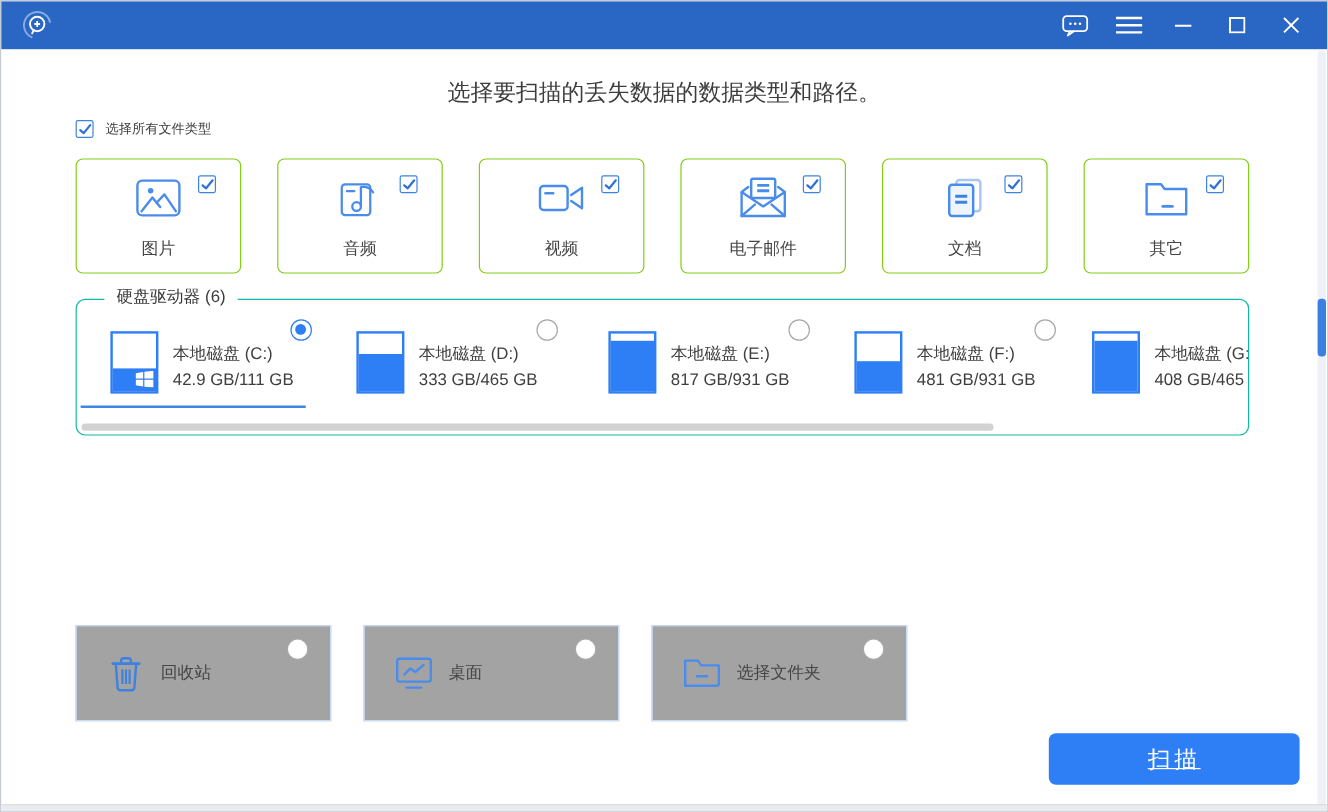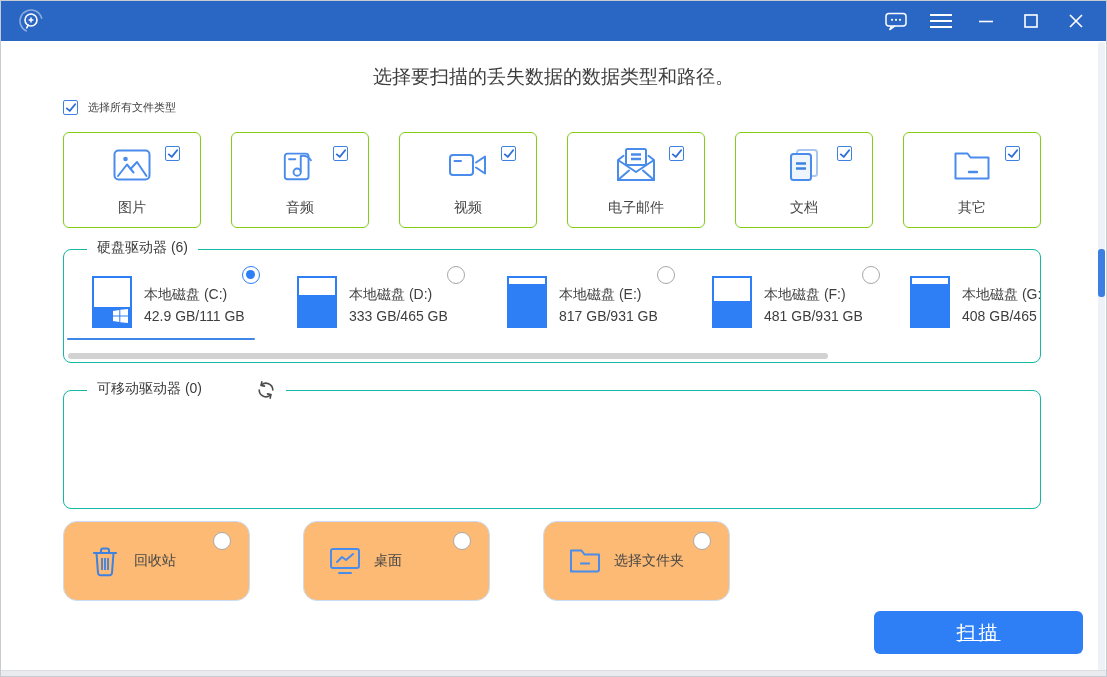--- a/index.html
+++ b/index.html
@@ -40,21 +40,21 @@
   .win-logo{position:absolute;right:2px;bottom:3px;width:15px;height:14px;}
   .disk-text{position:absolute;left:52px;top:33px;white-space:nowrap;font-size:14px;color:#3e3e3e;line-height:22px;}
   .radio{width:18px;height:18px;border-radius:50%;border:1.5px solid #a8a8a8;box-sizing:border-box;background:#fff;display:inline-block;}
   .radio.checked{border-color:#2e7ef5;position:relative;}
   .radio.checked::after{content:"";position:absolute;left:3px;top:3px;width:9px;height:9px;border-radius:50%;background:#2e7ef5;}
   .disk .radio{position:absolute;top:16px;}
   .disk-underline{position:absolute;left:-25px;top:88px;width:188px;height:2px;background:#3f87e6;border-radius:1px;display:none;}
   .disk.selected .disk-underline{display:block;}
   .hscroll{position:absolute;left:4px;top:103px;width:760px;height:6px;border-radius:3px;background:#d2d2d2;cursor:pointer;}
   
-  .loc{position:absolute;top:520px;width:187px;height:80px;border:1px solid #c9def6;border-radius:14px;background:#fdba74;cursor:pointer;box-sizing:border-box;}
+  .loc{position:absolute;top:520px;width:213px;height:80px;border:1px solid #c9def6;border-radius:0;background:#a3a3a3;cursor:pointer;box-sizing:border-box;}
   .loc .icon-wrap{position:absolute;left:24px;top:50%;transform:translateY(-50%);width:34px;height:34px;display:flex;align-items:center;justify-content:center;}
   .loc .lbl{position:absolute;left:70px;top:50%;transform:translateY(-50%);font-size:14px;color:#464646;white-space:nowrap;}
   .loc .radio{position:absolute;top:10px;right:18px;}
   
   .scan-btn{position:absolute;left:873px;top:610px;width:209px;height:43px;background:#2e7ff5;border:none;border-radius:6px;
     color:#fff;font-size:19px;letter-spacing:3px;cursor:pointer;font-family:inherit;text-decoration:underline;}
   
   .vtrack{position:absolute;right:1px;top:41px;width:7px;height:630px;background:#eef1f5;border-radius:3px;}
   .vthumb{position:absolute;left:0;top:207px;width:7px;height:48px;background:#3b7fe0;border-radius:3px;cursor:pointer;}
   .bottom-strip{position:absolute;left:0;right:0;bottom:0;height:5px;background:#e9ebef;border-top:1px solid #dcdee2;}
@@ -284,32 +284,20 @@
           <div>本地磁盘 (G:)</div>
           <div>408 GB/465 G</div>
         </div>
 
       </div>
 
       <div class="hscroll"></div>
     </div>
   </div>
 
-  <div class="section" id="rm-section">
-    <span class="legend">
-      <span>可移动驱动器  (0)</span>
-      <svg width="20" height="20" viewBox="0 0 20 20">
-        <path d="M16.8 10 a6.8 6.8 0 0 0 -11.6 -4.8" fill="none" stroke="#4c4c4c" stroke-width="1.6" stroke-linecap="round"></path>
-        <path d="M3.2 10 a6.8 6.8 0 0 0 11.6 4.8" fill="none" stroke="#4c4c4c" stroke-width="1.6" stroke-linecap="round"></path>
-        <path d="M5.8 1.9 L5.1 5.4 L8.5 6.1" fill="none" stroke="#4c4c4c" stroke-width="1.6" stroke-linecap="round" stroke-linejoin="round"></path>
-        <path d="M14.2 18.1 L14.9 14.6 L11.5 13.9" fill="none" stroke="#4c4c4c" stroke-width="1.6" stroke-linecap="round" stroke-linejoin="round"></path>
-      </svg>
-    </span>
-    <div class="box"></div>
-  </div>
 
   <div class="loc" style="left:62px">
     <span class="icon-wrap">
       <svg width="26" height="32" viewBox="0 0 26 32">
         <path d="M9 7.5 V5.5 a2 2 0 0 1 2 -2 h4 a2 2 0 0 1 2 2 V7.5" fill="none" stroke="#3d82e0" stroke-width="2"></path>
         <path d="M2 8 H24" stroke="#3d82e0" stroke-width="2.2" stroke-linecap="round"></path>
         <path d="M4.5 8 L6 28 a2.5 2.5 0 0 0 2.5 2.2 h9 a2.5 2.5 0 0 0 2.5 -2.2 L21.5 8" fill="none" stroke="#3d82e0" stroke-width="2"></path>
         <path d="M10 13 V25 M13 13 V25 M16 13 V25" stroke="#3d82e0" stroke-width="1.8"></path>
       </svg>
     </span>

